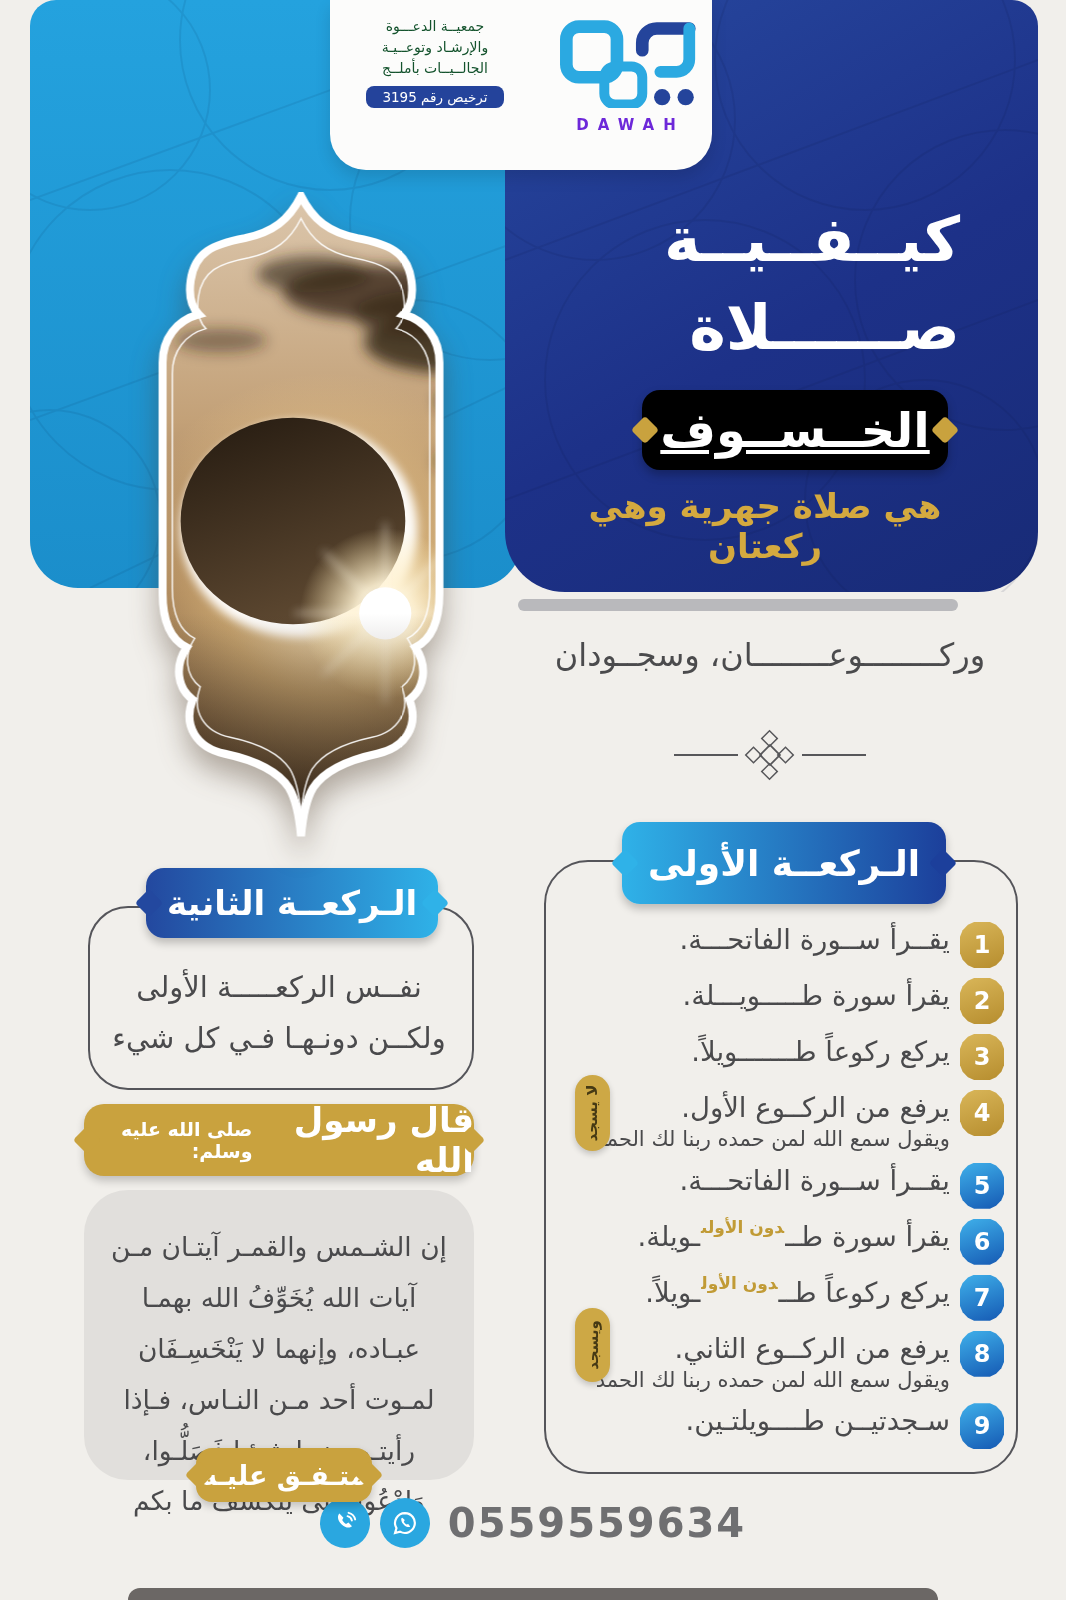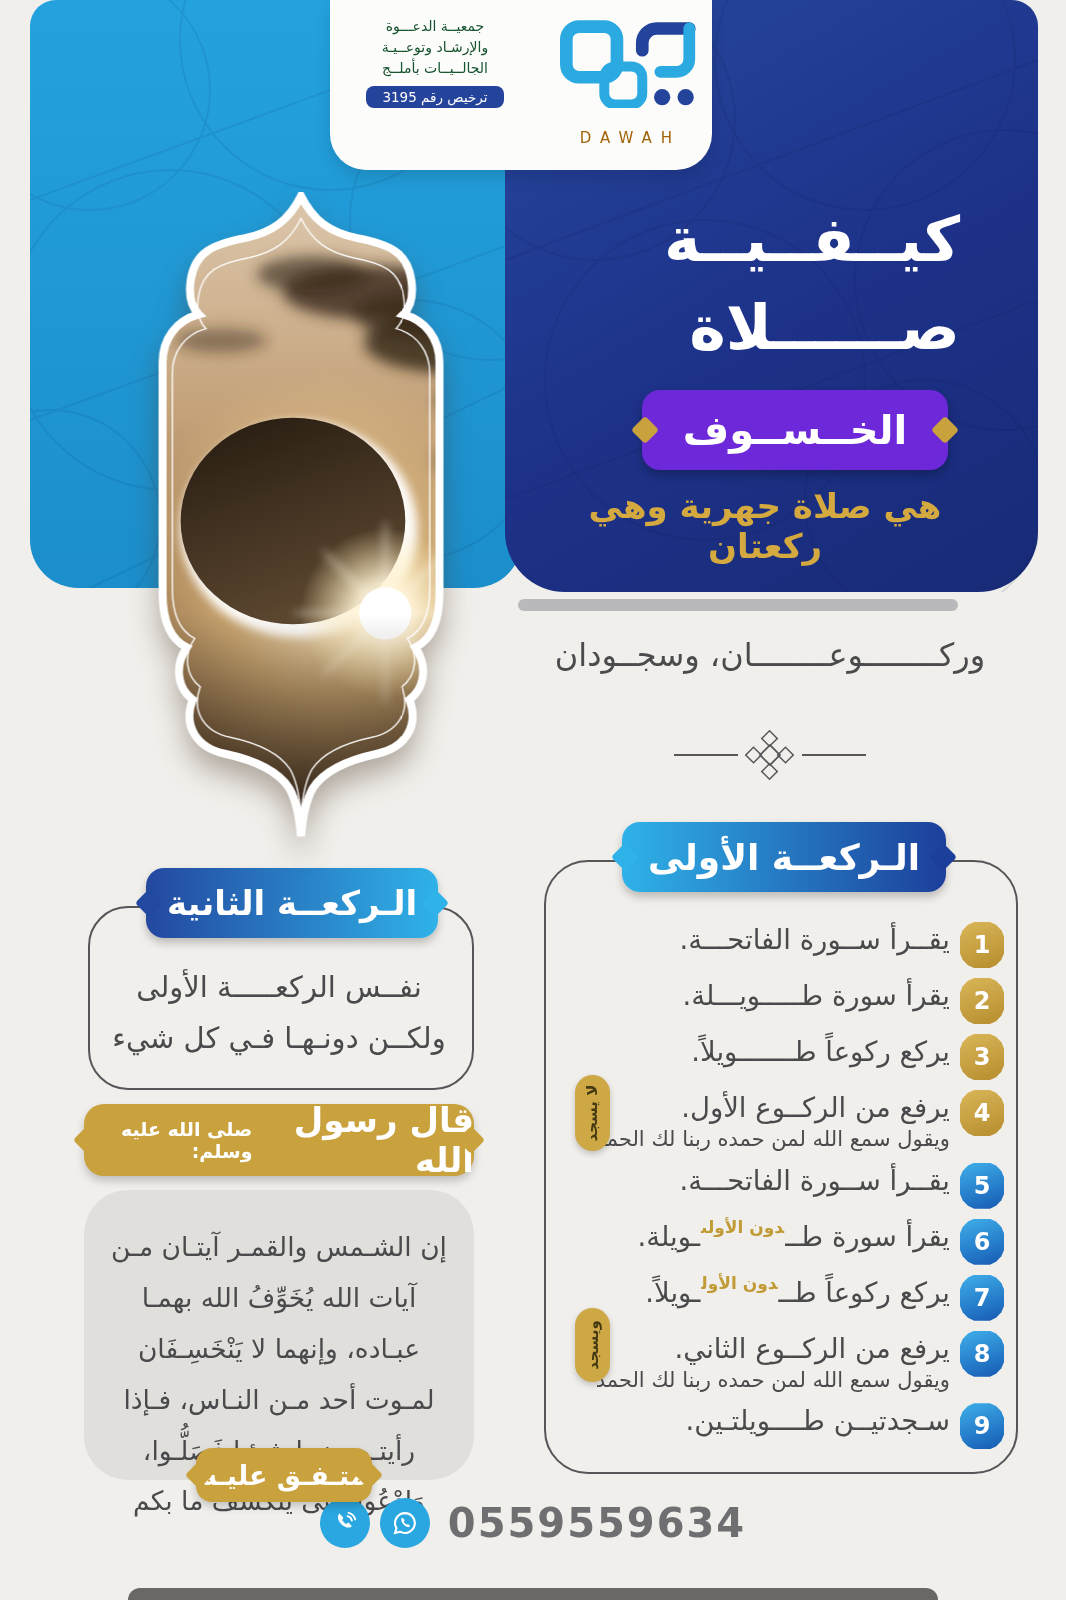--- a/index.html
+++ b/index.html
@@ -17,28 +17,28 @@
 
   
   .logo-card{position:absolute;left:330px;top:0;width:382px;height:170px;background:#fcfcfb;
     border-radius:0 0 36px 36px;z-index:8;box-shadow:0 8px 16px rgba(0,0,0,.12);
     display:flex;flex-direction:row;align-items:flex-start;}
   .org-col{width:54%;padding:16px 4px 8px 4px;text-align:center;}
   .org-line{direction:rtl;font-size:14px;line-height:1.5;color:#14532d;}
   .license-pill{display:inline-block;margin-top:7px;background:#24439b;color:#fff;font-size:13.5px;
     padding:3px 16px;border-radius:8px;direction:rtl;}
   .logo-col{width:46%;padding-top:14px;text-align:center;}
-  .dawah-latin{margin-top:17px;font-size:15px;font-weight:normal;letter-spacing:9px;color:#a16207;padding-left:9px;}
+  .dawah-latin{margin-top:4px;font-size:15px;font-weight:bold;letter-spacing:9px;color:#6d28d9;padding-left:9px;}
 
   
   .hero-title{position:absolute;left:560px;top:196px;width:400px;text-align:right;direction:rtl;
     color:#fff;font-weight:bold;font-size:62px;line-height:1.42;z-index:3;}
-  .khusuf-plaque{position:absolute;left:642px;top:390px;width:306px;height:80px;background:#6d28d9;
+  .khusuf-plaque{position:absolute;left:642px;top:390px;width:306px;height:80px;background:#000000;
     border-radius:18px;display:flex;align-items:center;justify-content:center;color:#fff;
-    font-size:40px;font-weight:bold;direction:rtl;z-index:3;box-shadow:0 5px 10px rgba(0,0,0,.25);}
+    font-size:48px;font-weight:bold;direction:rtl;z-index:3;box-shadow:0 5px 10px rgba(0,0,0,.25);text-decoration:underline;}
   .hero-subtitle{position:absolute;left:565px;top:486px;width:400px;text-align:center;direction:rtl;
     color:#d4a93f;font-size:34px;font-weight:bold;z-index:3;}
 
   
   .pill{position:relative;}
   .pill::before,.pill::after{content:"";position:absolute;width:20px;height:20px;top:calc(50% - 10px);
     transform:rotate(45deg);border-radius:4px;}
   .pill::before{left:-7px;background:var(--endL,#c9a23e);}
   .pill::after{right:-7px;background:var(--endR,#c9a23e);}
 
@@ -50,21 +50,21 @@
 
   
   .eclipse{position:absolute;left:70px;top:192px;z-index:6;filter:drop-shadow(0 16px 14px rgba(70,52,34,.38));}
 
   
   .outline-box{position:absolute;border:2px solid #55555a;background:transparent;}
   .fr-box{left:544px;top:860px;width:470px;height:610px;border-radius:44px;}
   .sr-box{left:88px;top:906px;width:382px;height:180px;border-radius:40px;}
   .section-pill{position:absolute;display:flex;align-items:center;justify-content:center;color:#fff;
     font-weight:bold;border-radius:18px;direction:rtl;z-index:4;box-shadow:0 5px 9px rgba(0,0,0,.22);}
-  .fr-title{left:622px;top:822px;width:324px;height:70px;font-size:36px;
+  .fr-title{left:622px;top:822px;width:324px;height:82px;font-size:36px;
     background:linear-gradient(90deg,#2fb2e8,#1c3f9b);--endL:#2fb2e8;--endR:#1c3f9b;}
   .sr-title{left:146px;top:868px;width:292px;height:70px;font-size:34px;
     background:linear-gradient(90deg,#23489f,#2fb2e8);--endL:#23489f;--endR:#2fb2e8;}
   .sr-body{position:absolute;left:100px;top:962px;width:358px;text-align:center;direction:rtl;
     color:#4a4a4c;font-size:29px;line-height:1.75;}
 
   
   .fr-steps{position:absolute;left:556px;top:922px;width:448px;direction:rtl;}
   .step{display:flex;align-items:flex-start;gap:10px;margin-bottom:10px;color:#4a4a4c;
     font-size:27.5px;line-height:1.25;}

